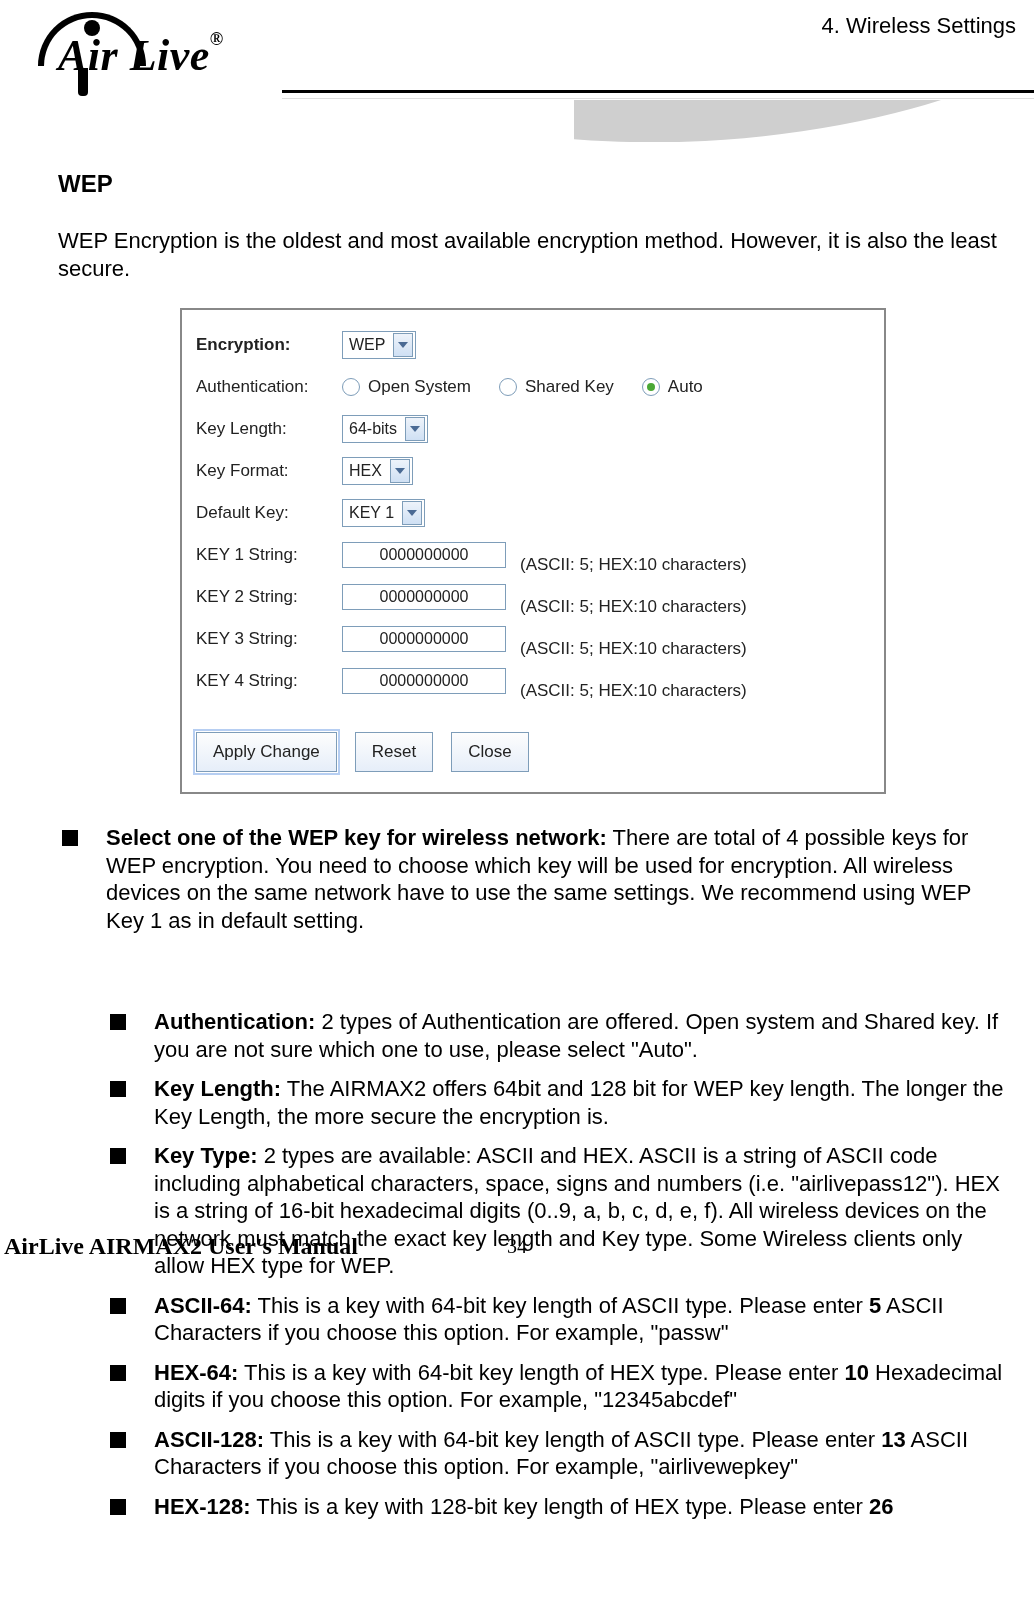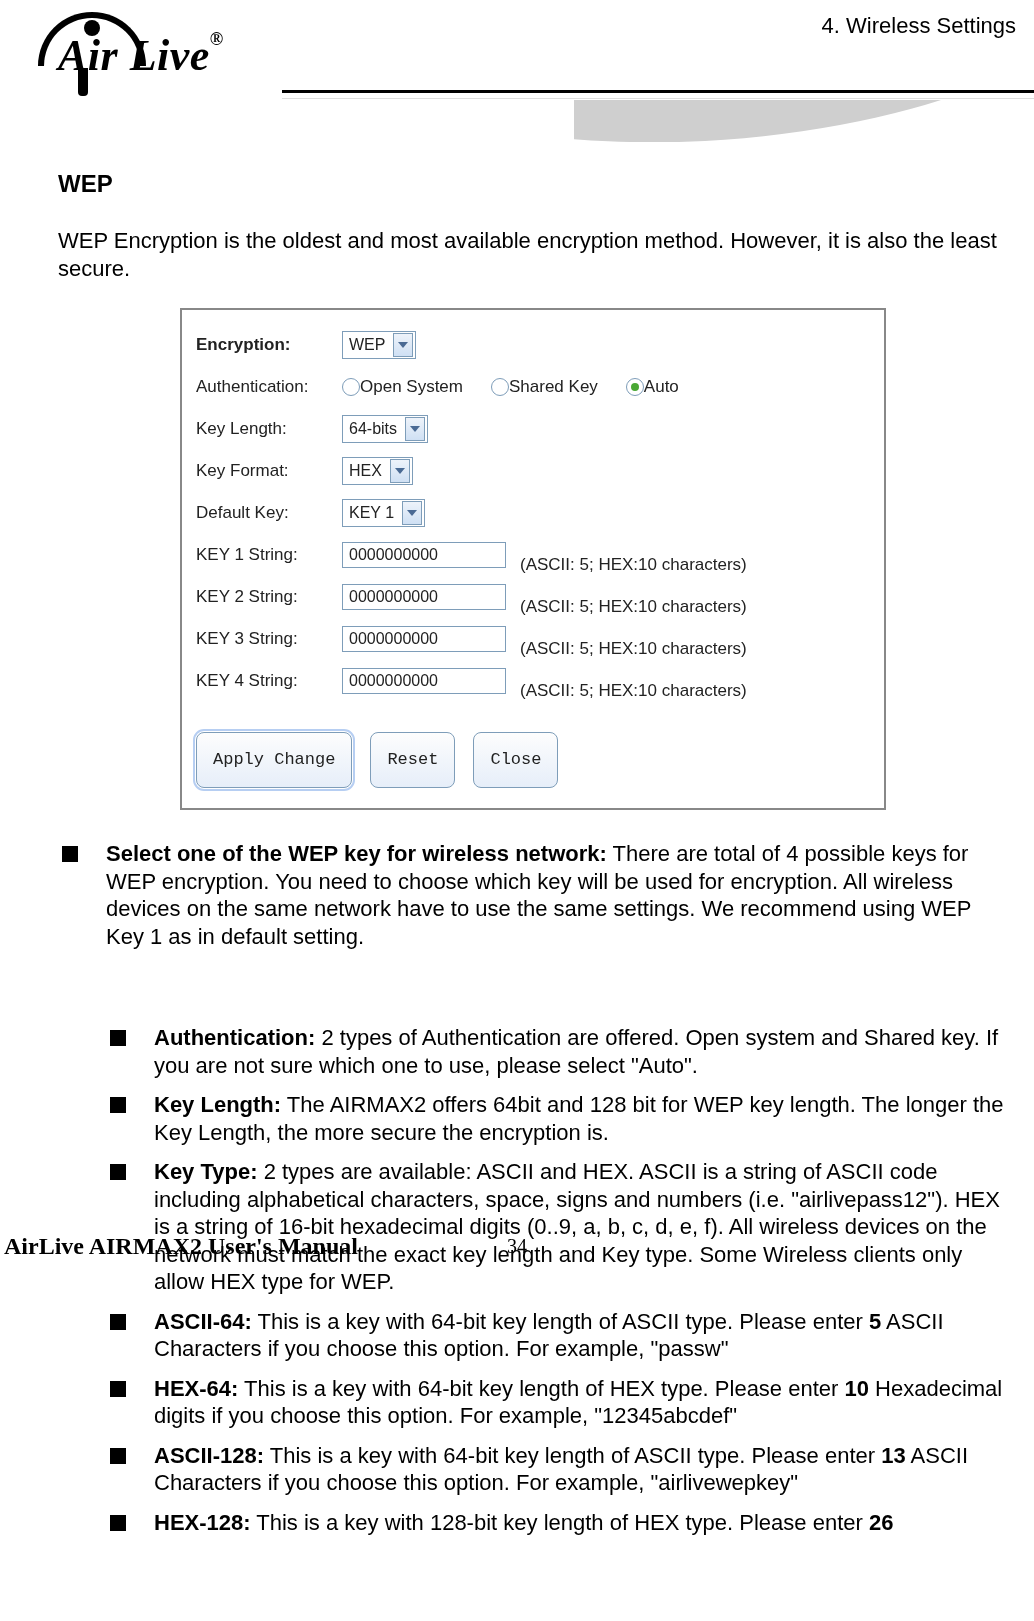--- a/index.html
+++ b/index.html
@@ -36,28 +36,28 @@
 
   
   .panel-wrap { display:flex; justify-content:center; margin-bottom: 30px;}
   .panel { width: 674px; border:2px solid #888; background:#fff; padding: 14px 14px 20px 14px; font-family: Tahoma, Arial, sans-serif; font-size:17px; color:#222;}
   .row { display:flex; align-items:center; min-height:42px; }
   .lbl { width:146px; }
   .lbl.bold { font-weight:bold; }
   .sel { display:inline-flex; align-items:center; border:1px solid #7e9db9; background:#fff; height:26px; padding:0 2px 0 6px; font-size:16px;}
   .sel .arrow { margin-left:8px; width:18px; height:22px; border:1px solid #7e9db9; background:linear-gradient(#eef3fa,#cfe0f4); display:flex; align-items:center; justify-content:center;}
   .sel .arrow::after { content:""; border-left:5px solid transparent; border-right:5px solid transparent; border-top:6px solid #4a6a94;}
-  .txt { border:1px solid #7e9db9; background:#fff; height:24px; width:150px; padding:0 6px; font-size:16px; display:flex; align-items:center;}
+  .txt { border:1px solid #7e9db9; background:#fff; height:24px; width:150px; padding:0 6px; font-size:16px; display:flex; align-items:center;justify-content:center;}
   .hint { margin-left:14px;margin-top:19px; }
   .radio-row { display:flex; gap:28px; align-items:center;}
-  .radio { display:flex; align-items:center; }
+  .radio { display:flex; align-items:center; gap:8px;}
   .radio-dot { width:16px; height:16px; border:1px solid #7e9db9; border-radius:50%; background:#fff; display:flex; align-items:center; justify-content:center;}
   .radio-dot.on::after { content:""; width:8px; height:8px; border-radius:50%; background:#4aa835;}
   .btnbar { display:flex; gap:18px; margin-top:30px;}
-  .btn { border:1px solid #7e9db9; background:linear-gradient(#fdfdfd,#e6eef9); border-radius:8px; padding:12px 16px; font-size:17px; height:30px; display:flex; align-items:center;font-family:Liberation Mono, monospace;}
+  .btn { border:1px solid #7e9db9; background:linear-gradient(#fdfdfd,#e6eef9); border-radius:0; padding:4px 16px; font-size:17px; height:30px; display:flex; align-items:center;}
   .btn.prim { outline:2px solid #b6cef2; outline-offset:1px;}
 
   
   ul.sq { list-style:none; padding:0; margin: 10px 0 0 0;}
   ul.sq > li { position:relative; padding-left:48px; margin-bottom:12px;}
   ul.sq > li::before { content:""; position:absolute; left:4px; top:6px; width:16px; height:16px; background:#000;}
   ul.sq.nested { margin-left:48px; margin-top:34px;}
   .b { font-weight:bold; }
 
   

